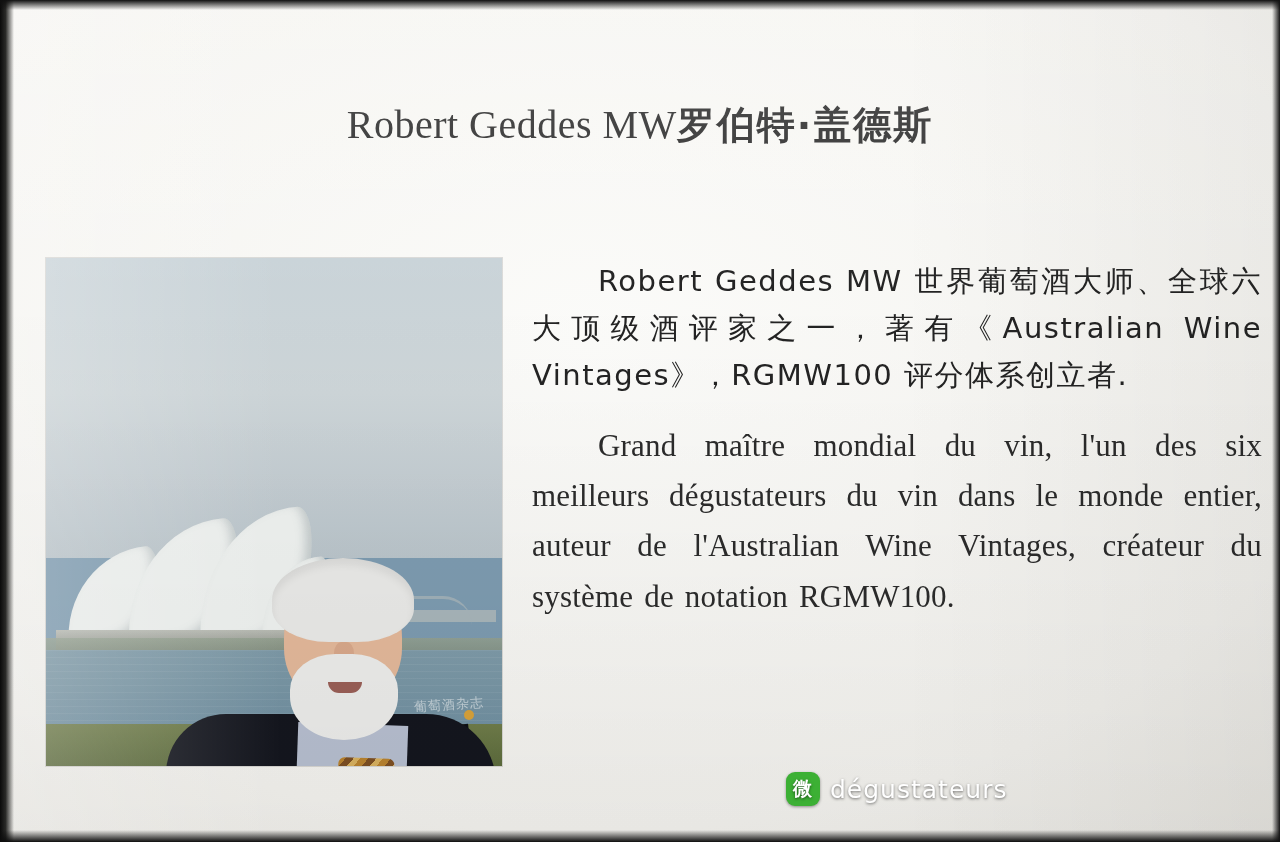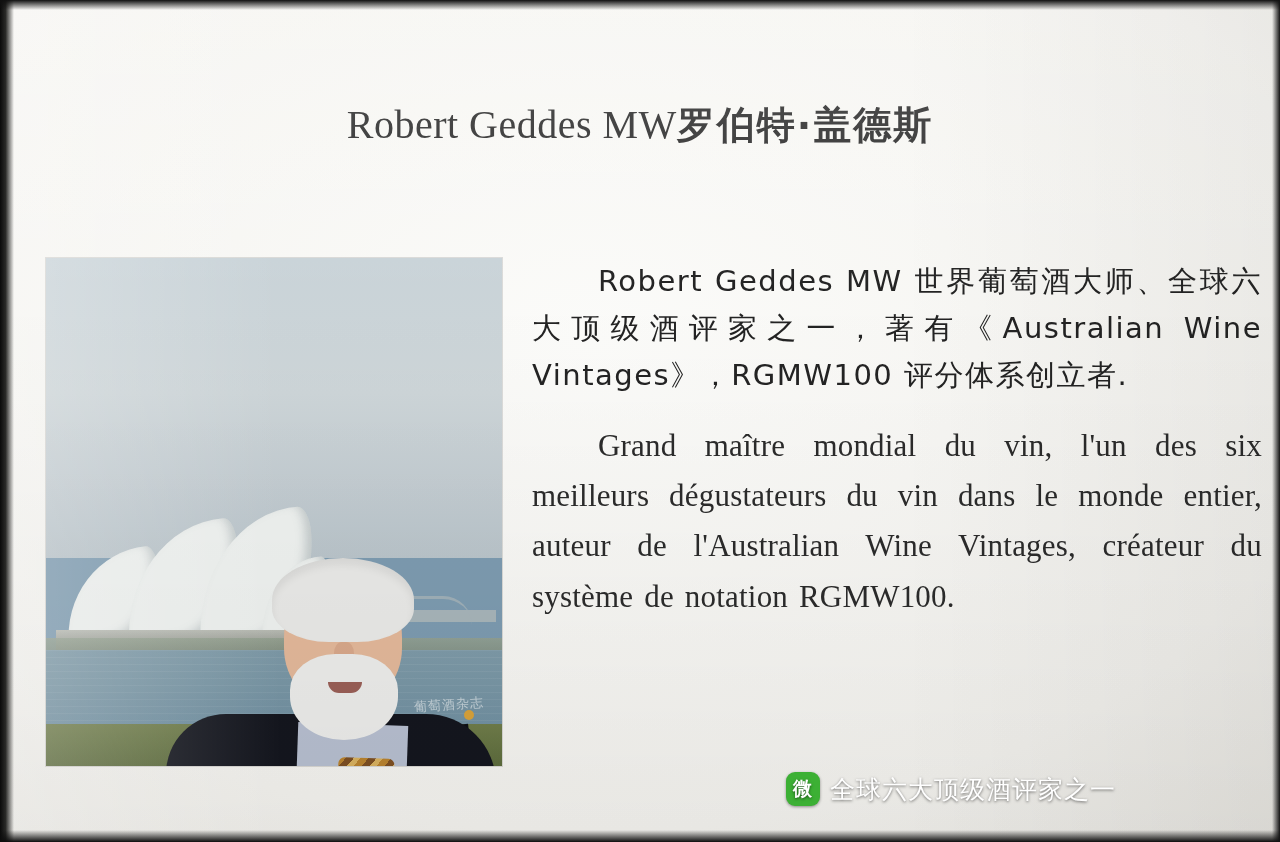--- a/index.html
+++ b/index.html
@@ -310,16 +310,16 @@
   </div>
 
   <div class="vignette"></div>
   <div class="gutter-left"></div>
   <div class="edge-top"></div>
   <div class="edge-bottom"></div>
   <div class="edge-right"></div>
 
   <div class="wechat-badge">
     <span class="wechat-icon">微</span>
-    <span>全球六大顶级酒评家之一</span>
+    <span>dégustateurs</span>
   </div>
 
 </div>
 
 </body></html>

